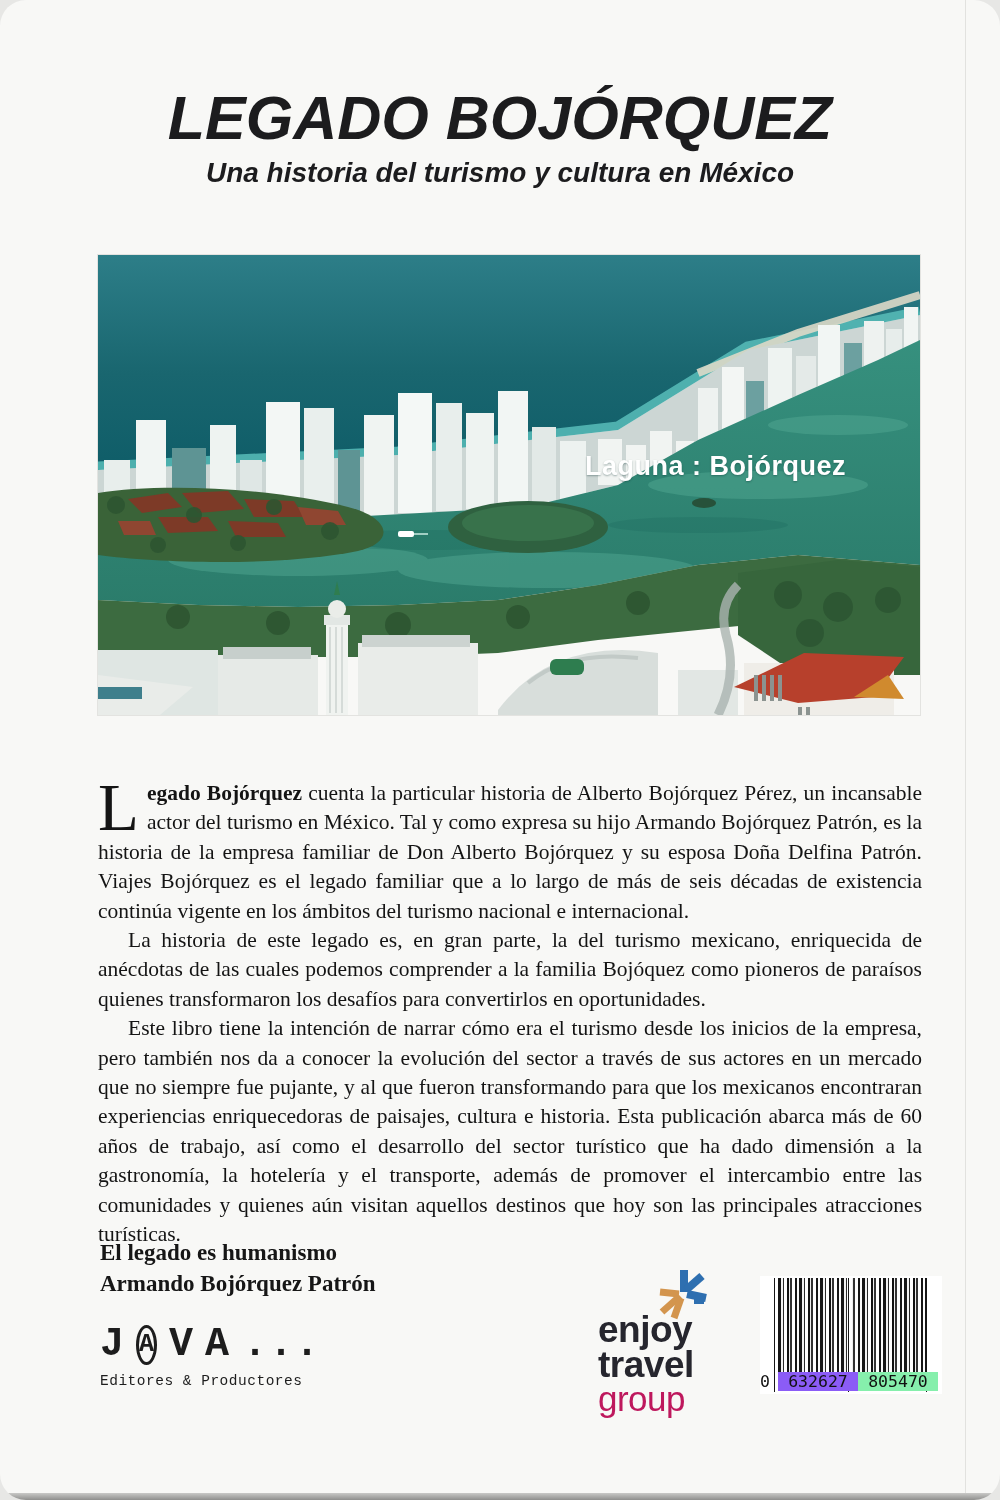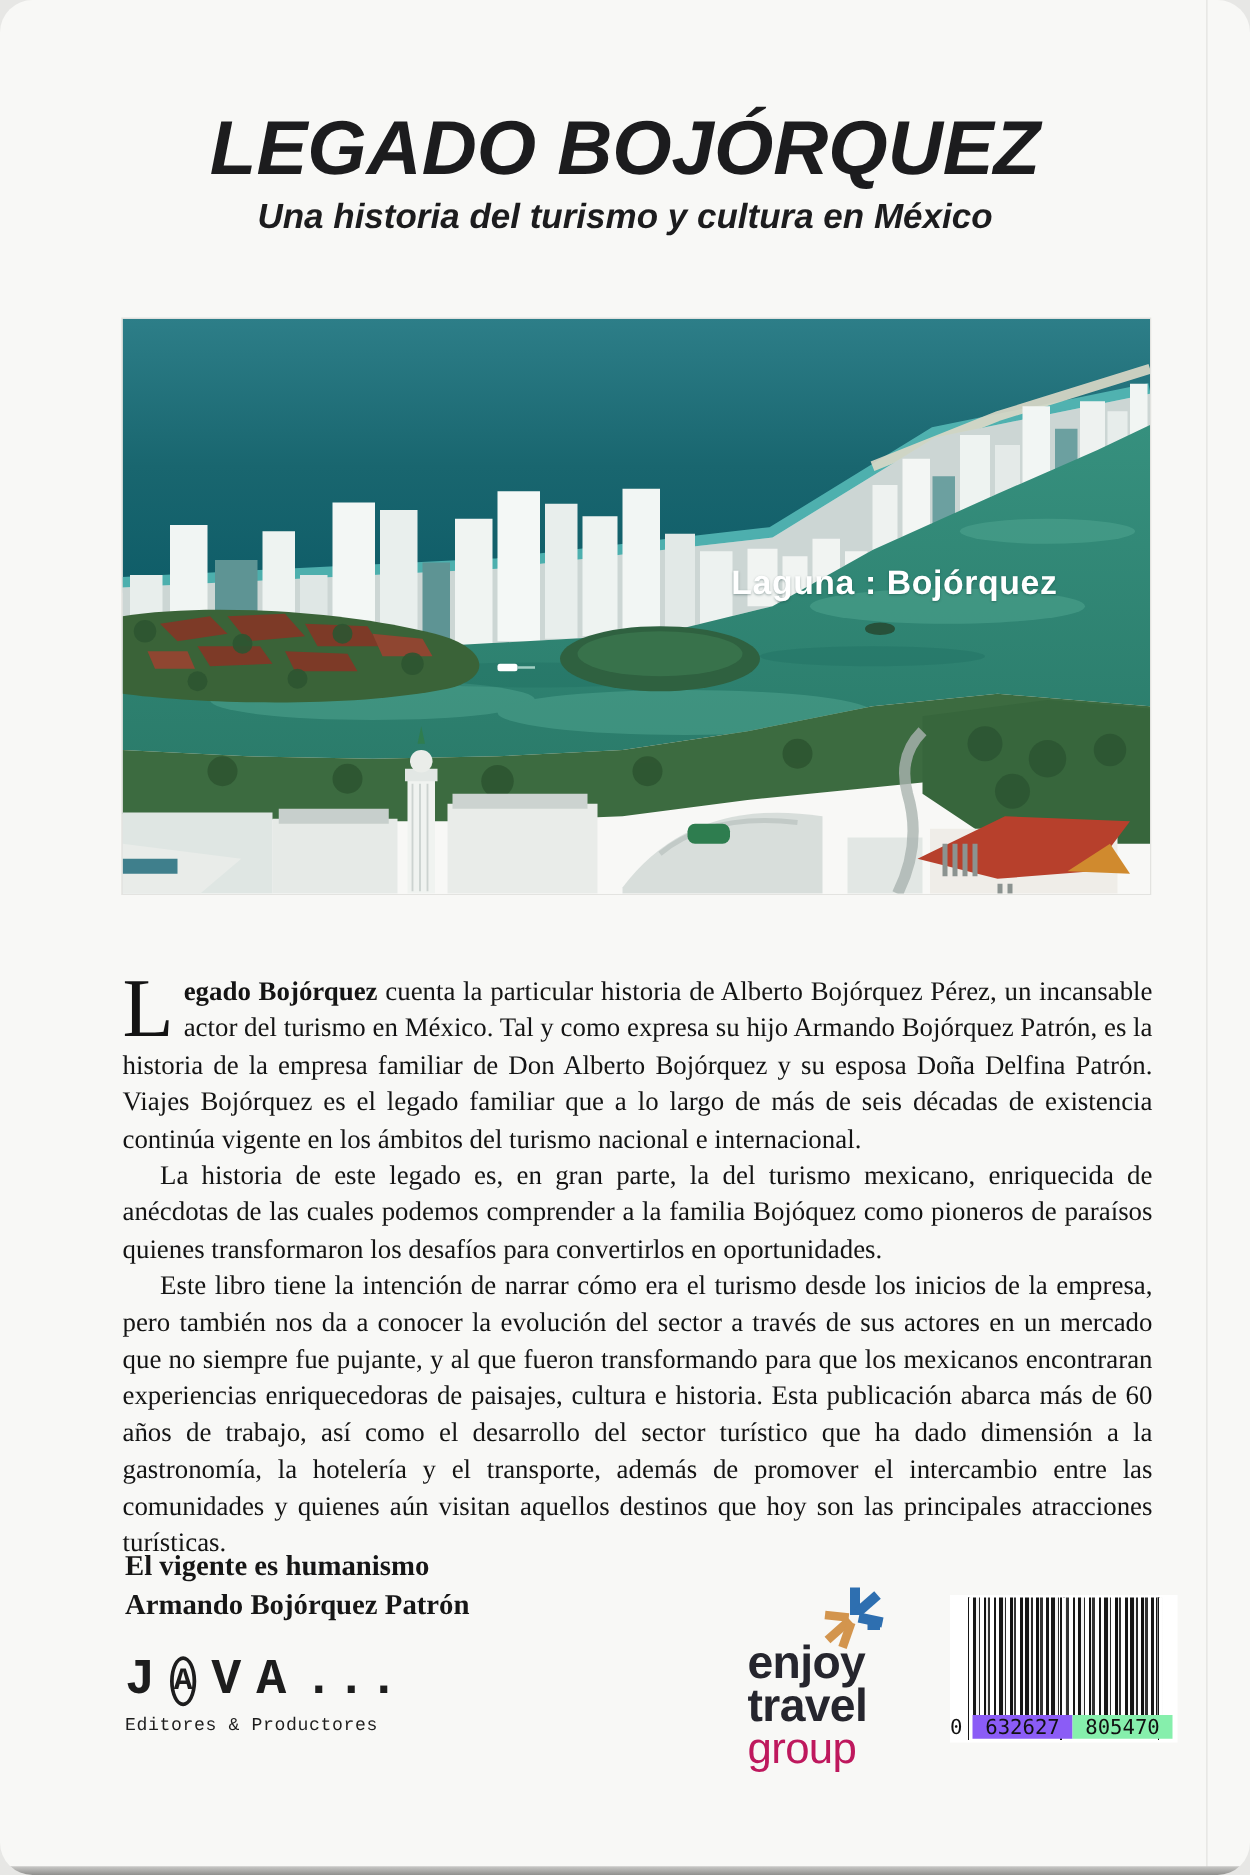--- a/index.html
+++ b/index.html
@@ -244,21 +244,21 @@
     <div class="photo-caption">Laguna : Bojórquez</div>
   </div>
 
   <div class="bodytext">
     <p><span class="dropcap">L</span><span class="leadbold">egado Bojórquez</span><span> cuenta la particular historia de Alberto Bojórquez Pérez, un incansable actor del turismo en México. Tal y como expresa su hijo Armando Bojórquez Patrón, es la historia de la empresa familiar de Don Alberto Bojórquez y su esposa Doña Delfina Patrón. Viajes Bojórquez es el legado familiar que a lo largo de más de seis décadas de existencia continúa vigente en los ámbitos del turismo nacional e internacional.</span></p>
     <p class="indent">La historia de este legado es, en gran parte, la del turismo mexicano, enriquecida de anécdotas de las cuales podemos comprender a la familia Bojóquez como pioneros de paraísos quienes transformaron los desafíos para convertirlos en oportunidades.</p>
     <p class="indent">Este libro tiene la intención de narrar cómo era el turismo desde los inicios de la empresa, pero también nos da a conocer la evolución del sector a través de sus actores en un mercado que no siempre fue pujante, y al que fueron transformando para que los mexicanos encontraran experiencias enriquecedoras de paisajes, cultura e historia. Esta publicación abarca más de 60 años de trabajo, así como el desarrollo del sector turístico que ha dado dimensión a la gastronomía, la hotelería y el transporte, además de promover el intercambio entre las comunidades y quienes aún visitan aquellos destinos que hoy son las principales atracciones turísticas.</p>
   </div>
 
   <div class="signature">
-    <div>El vigente es humanismo</div>
+    <div>El legado es humanismo</div>
     <div>Armando Bojórquez Patrón</div>
   </div>
 
   <div class="java">
     <div class="java-line">
       <span class="ltr">J</span>
       <span class="java-circ">A</span>
       <span class="ltr">V</span>
       <span class="ltr">A</span>
       <span class="java-dots">...</span>

